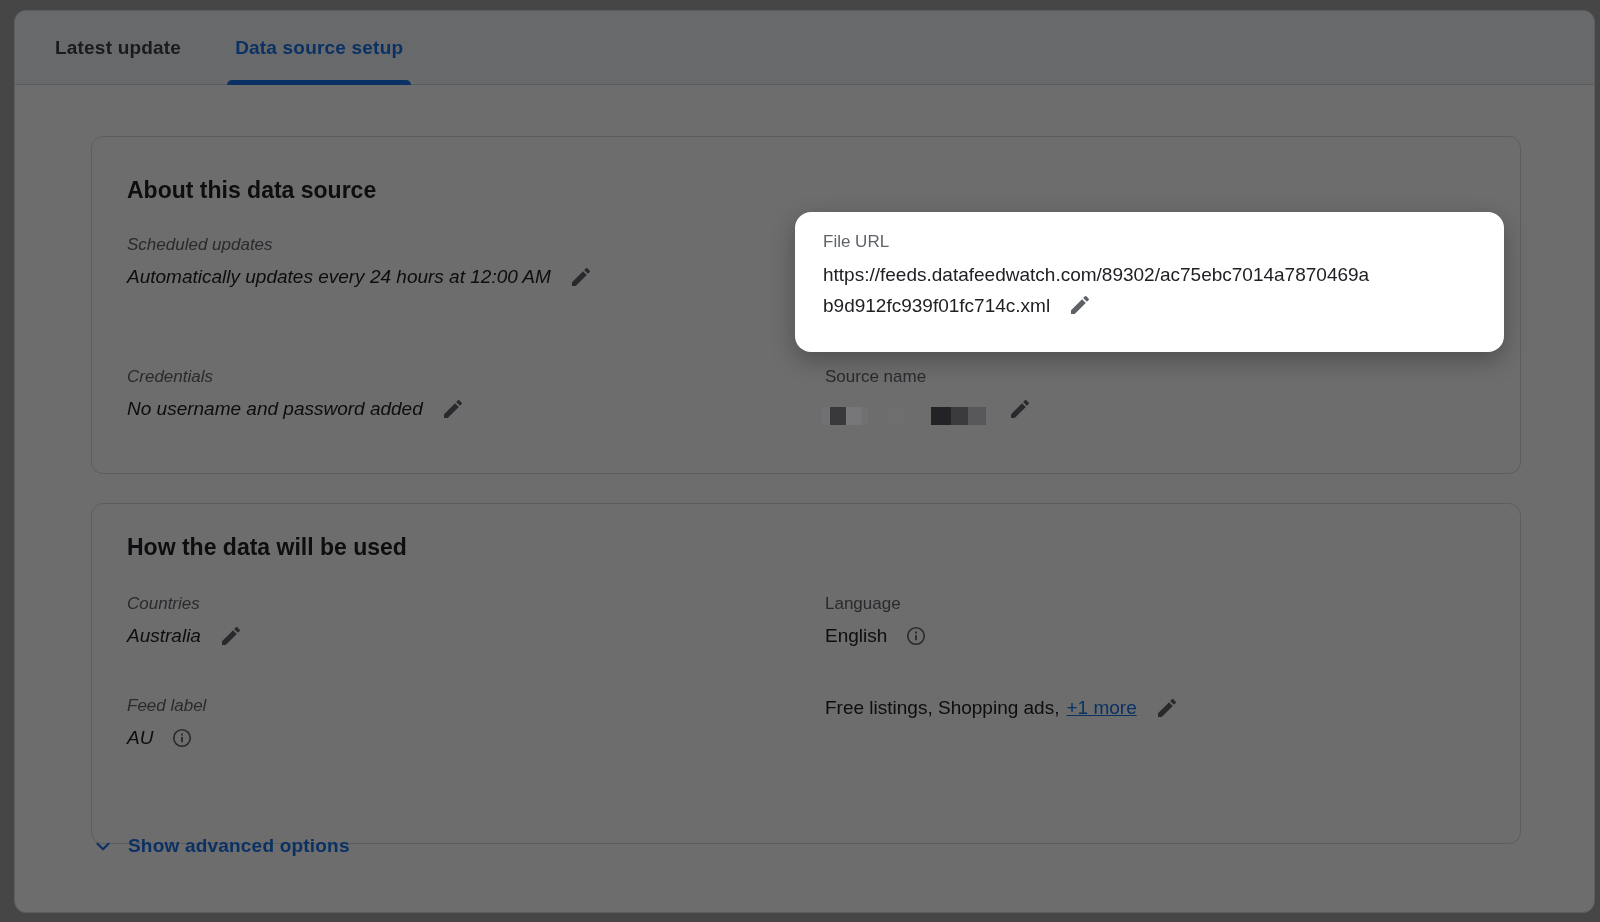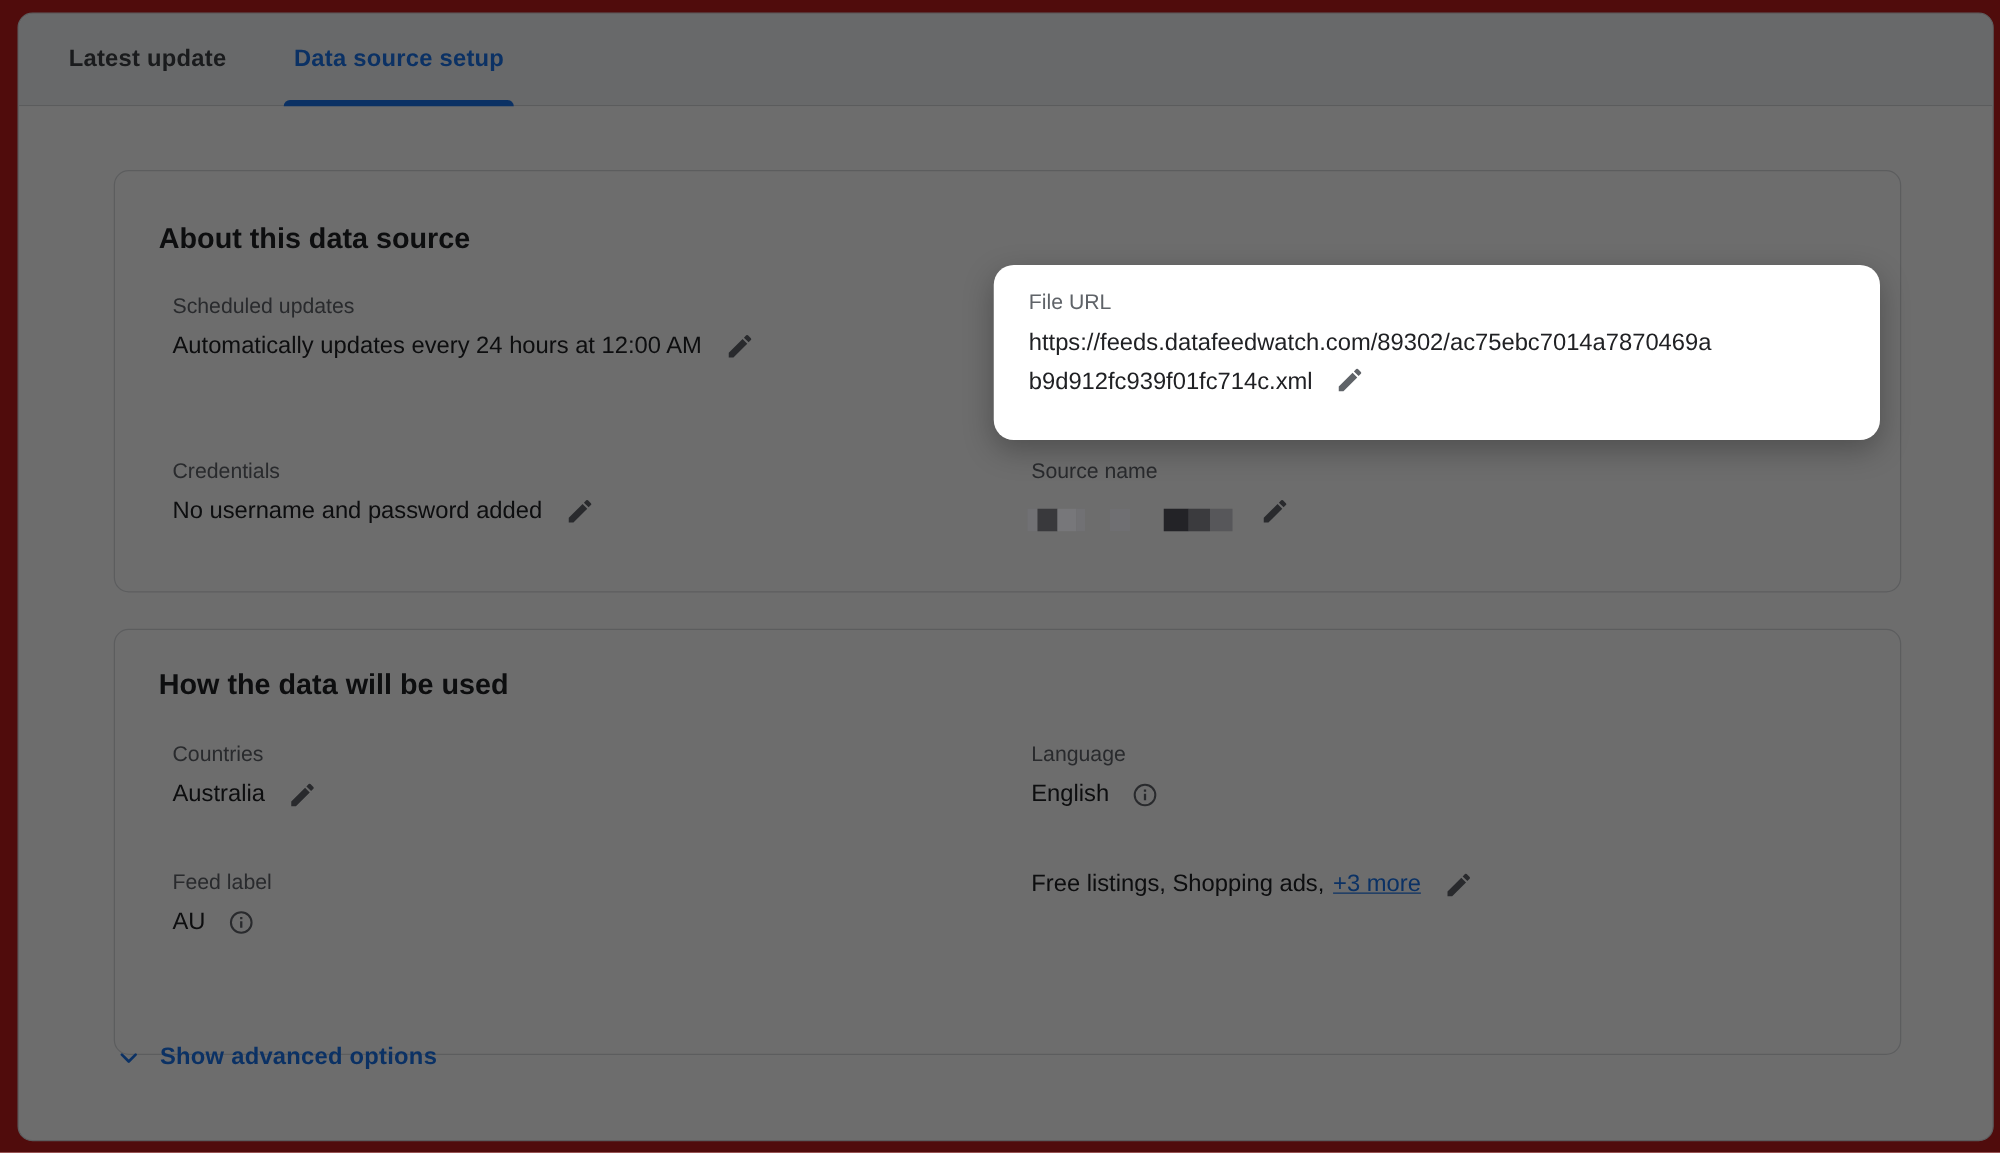--- a/index.html
+++ b/index.html
@@ -1,19 +1,19 @@
 <!DOCTYPE html>
 <html><head>
 <meta charset="utf-8">
 <style>
   * { margin:0; padding:0; box-sizing:border-box; }
   html,body { width:1600px; height:922px; }
   body { font-family:"Liberation Sans","DejaVu Sans",sans-serif; background:#e6e8ea; }
 
-  .stage { position:relative; width:1600px; height:922px; overflow:hidden; background:#b91c1c; }
+  .stage { position:relative; width:1600px; height:922px; overflow:hidden; background:#a3a3a3; }
 
   
   .panel { position:absolute; left:14px; top:10px; width:1581px; height:903px;
            background:#fcfcfd; border:1px solid #d5d7da; border-radius:12px; }
 
   .tabbar { position:absolute; left:0; top:0; right:0; height:74px;
             background:#f2f3f5; border-bottom:1px solid #d3d5d8;
             border-radius:12px 12px 0 0; display:flex; align-items:center;
             padding-left:36px; gap:46px; }
   .tab { position:relative; height:100%; display:flex; align-items:center;
@@ -26,21 +26,21 @@
   .card { position:absolute; left:76px; width:1430px;
           border:1px solid #d6d8db; border-radius:12px; background:transparent; }
   .card.about { top:125px; height:338px; }
   .card.usage { top:492px; height:341px; }
 
   .card-title { position:absolute; left:35px; font-size:23px; color:#202124; }
   .card.about .card-title { top:40px; }
   .card.usage .card-title { top:30px; }
 
   .cell { position:absolute; }
-  .cell.col1 { left:46px; }
+  .cell.col1 { left:35px;font-style:italic; }
   .cell.col2 { left:733px; }
   .card.about .row1 { top:98px; }
   .card.about .row2 { top:230px; }
   .card.usage .row1 { top:90px; }
   .card.usage .row2 { top:192px; }
 
   .cell .label { font-size:17px; color:#5f6368; margin-bottom:10px; }
   .cell .value { font-size:19px; color:#202124; display:flex; align-items:center; gap:18px;
                  line-height:24px; }
   .value .link { color:#1a73e8; text-decoration:underline; cursor:pointer; }
@@ -159,21 +159,21 @@
             <circle cx="12" cy="12" r="9"></circle>
               <line x1="12" y1="11" x2="12" y2="16.5" stroke-width="2"></line>
               <line x1="12" y1="7.2" x2="12" y2="9.2" stroke-width="2"></line>
           </svg>
         </div>
       </div>
 
       <div class="cell col2 row2">
         <div class="value">
           <span>Free listings, Shopping ads,</span>
-          <span class="link" style="margin-left:-11px;">+3 more</span>
+          <span class="link" style="margin-left:-11px;">+1 more</span>
           <svg class="icon-btn" viewBox="0 0 24 24" fill="#5f6368">
               <path d="M3 17.25V21h3.75L17.81 9.94l-3.75-3.75L3 17.25zM20.71 7.04a.996.996 0 0 0 0-1.41l-2.34-2.34a.996.996 0 0 0-1.41 0l-1.83 1.83 3.75 3.75 1.83-1.83z"></path>
             </svg>
         </div>
       </div>
     </section>
 
     <div class="advanced">
       <svg width="22" height="22" viewBox="0 0 24 24" fill="none" stroke="#1a73e8" stroke-width="2.4" stroke-linecap="round" stroke-linejoin="round">
         <polyline points="6,9.5 12,15.5 18,9.5"></polyline>

